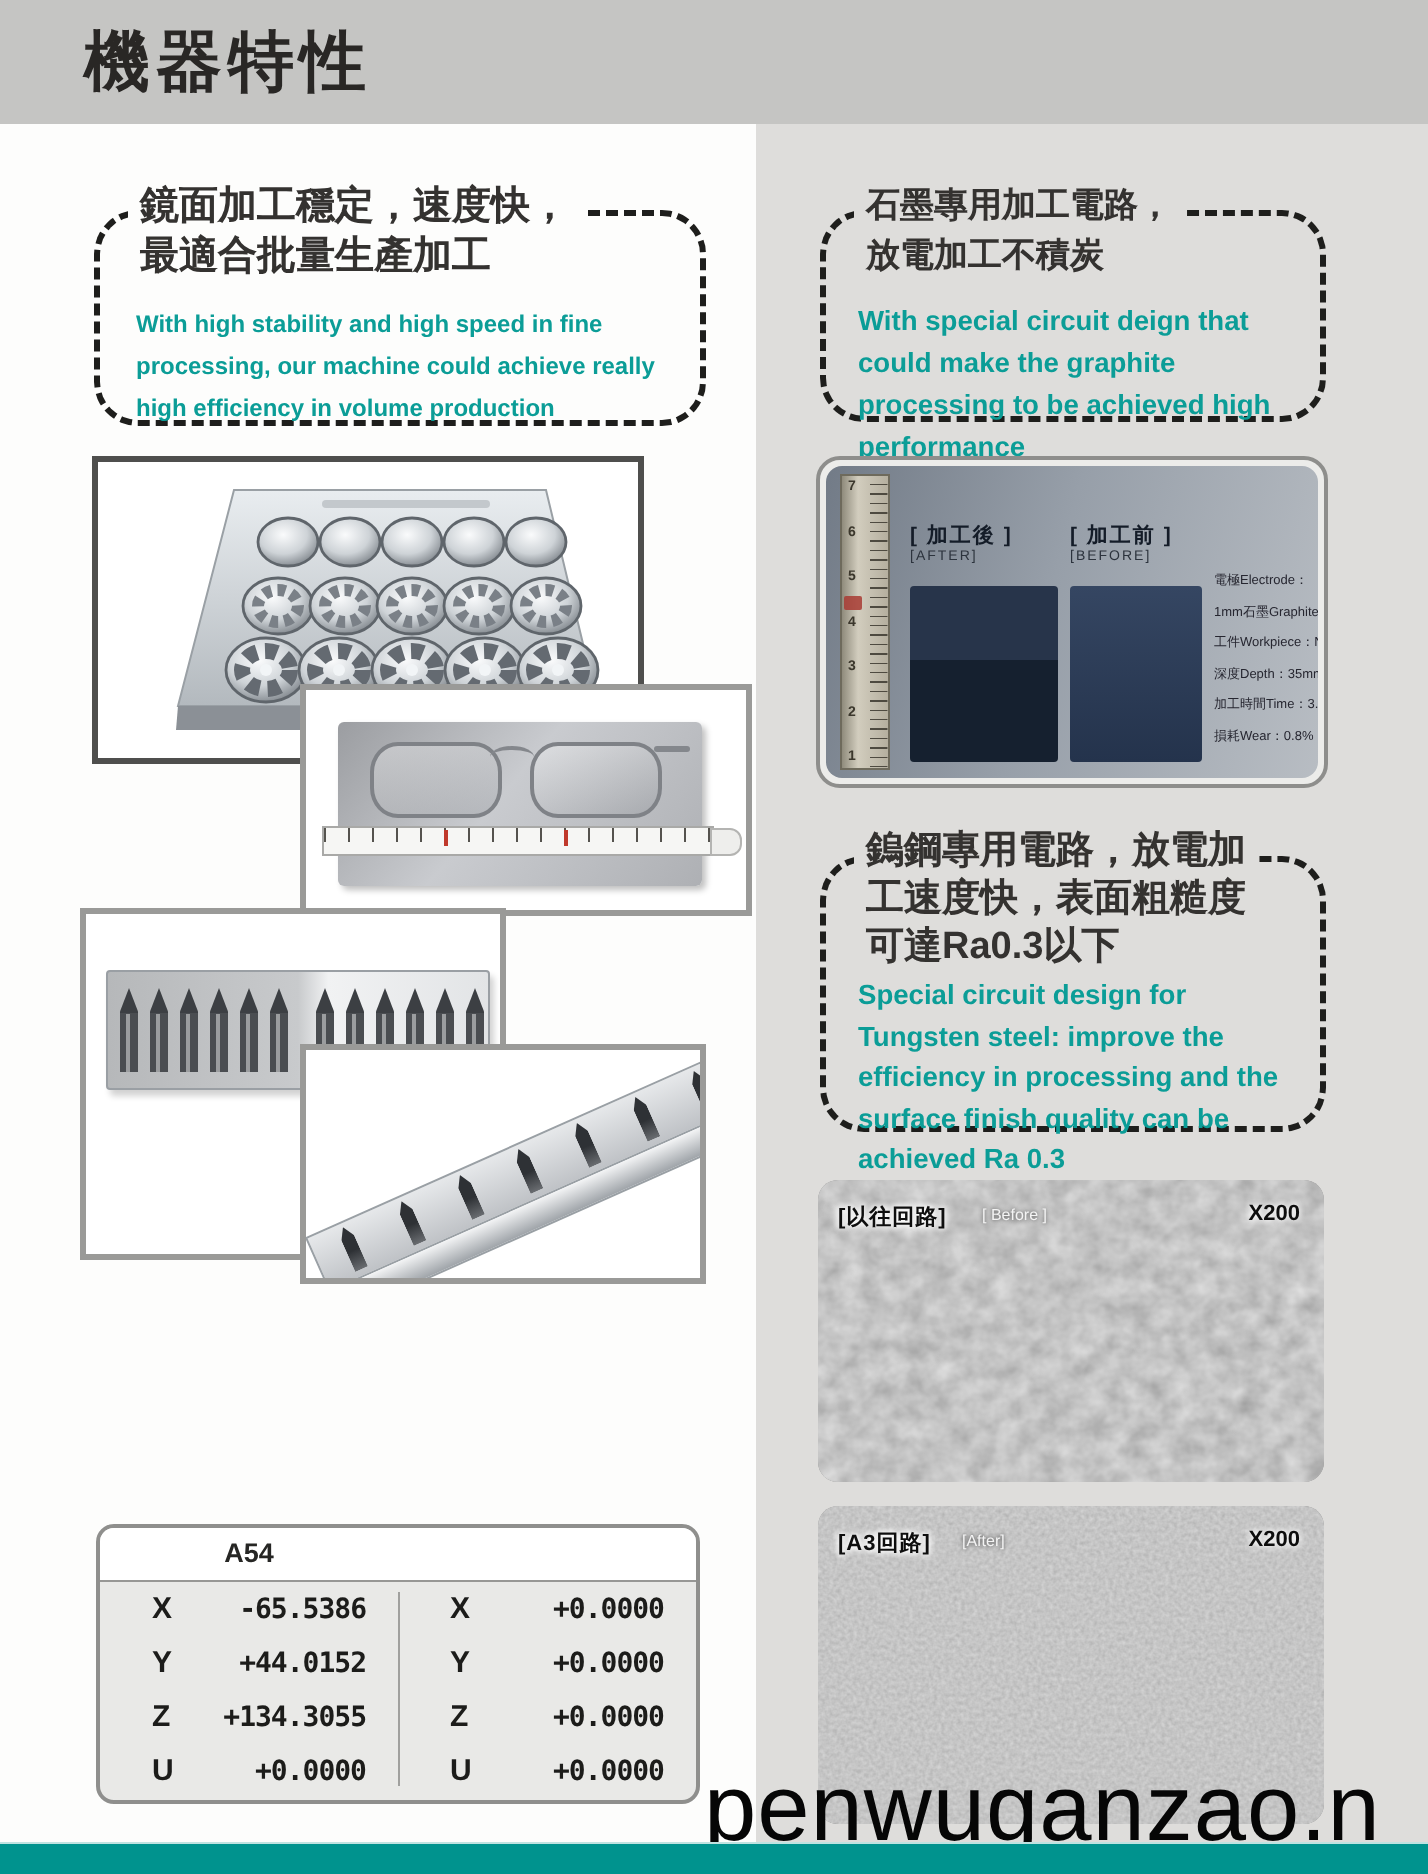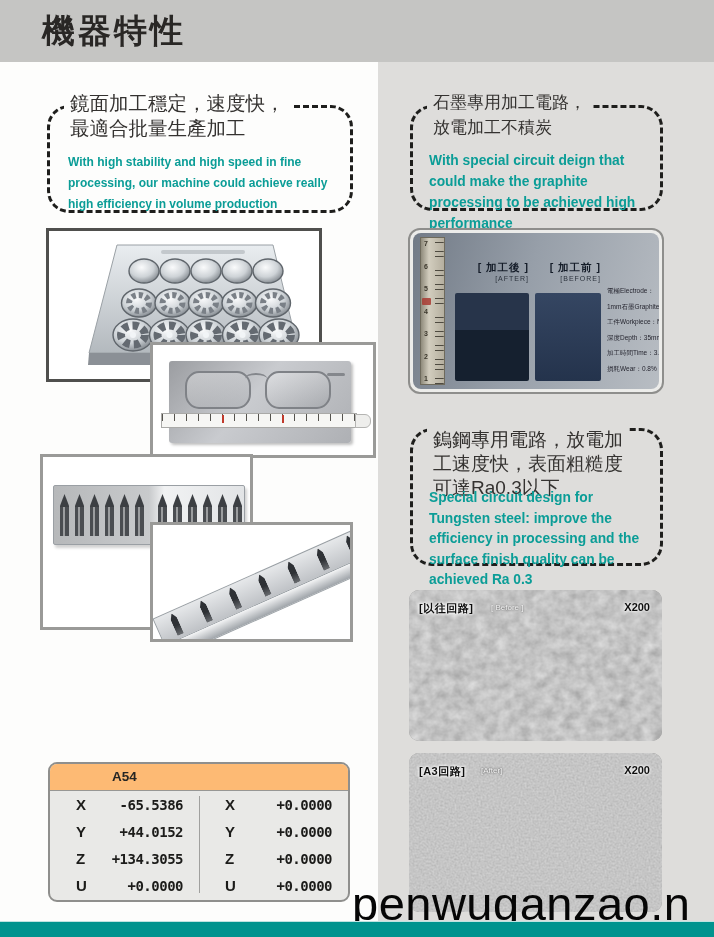--- a/index.html
+++ b/index.html
@@ -9,21 +9,21 @@
   
   .header{position:absolute;left:0;top:0;width:714px;height:62px;background:#c5c5c3;
           display:flex;align-items:baseline;gap:22px;padding-left:42px;box-sizing:border-box;}
   .title-zh{font-size:33px;font-weight:700;color:#292725;letter-spacing:3px;line-height:62px;}
   .title-en{font-size:25px;font-weight:700;color:#292725;letter-spacing:0.5px;}
 
   .right-panel{position:absolute;left:378px;top:62px;width:336px;height:859px;background:#dedddb;}
 
   
   .callout{position:absolute;border:3px dashed #1e1e1c;border-radius:22px;box-sizing:border-box;}
-  .co-title{position:absolute;left:14px;top:-17px;padding:0 6px;font-weight:400;color:#343230;
+  .co-title{position:absolute;left:14px;top:-17px;padding:0 6px;font-weight:700;color:#343230;
             font-size:19.5px;line-height:24.5px;white-space:nowrap;}
   .co-title.on-white{background:#fdfdfc;}
   .co-title.on-gray{background:#dedddb;}
   .co-body{position:absolute;font-weight:700;color:#0b9d97;}
 
   
   .frame{position:absolute;background:#fff;box-sizing:border-box;}
   .frame.dark{border:3px solid #4f4f4d;}
   .frame.lite{border:3px solid #9a9a98;}
 
@@ -58,21 +58,21 @@
             transform-origin:14px 24px;}
   .iso-top{height:30px;background:linear-gradient(180deg,#e6e8ea,#bfc2c6);border:1px solid #9aa0a5;box-sizing:border-box;}
   .iso-side{height:14px;background:linear-gradient(180deg,#f3f4f5,#9fa4a9);border:1px solid #9aa0a5;border-top:none;box-sizing:border-box;}
   .bit4{position:absolute;top:3px;width:7px;height:23px;
         background:linear-gradient(180deg,#2e3135 55%,#6a6d71);
         clip-path:polygon(50% 0,100% 26%,100% 100%,0 100%,0 26%);}
 
   
   .coord{position:absolute;left:48px;top:762px;width:302px;height:140px;border:2px solid #8f8f8d;
          border-radius:9px;overflow:hidden;background:#e9e9e7;box-sizing:border-box;}
-  .coord-head{display:flex;height:26px;background:#fdba74;border-bottom:1px solid #979795;}
+  .coord-head{display:flex;height:26px;background:#ffffff;border-bottom:1px solid #979795;}
   .coord-head div{width:50%;text-align:center;font-weight:700;font-size:13.5px;color:#262624;line-height:26px;}
   .coord-body{position:relative;height:110px;}
   .coord-div{position:absolute;left:50%;top:5px;bottom:8px;width:1px;background:#a0a09e;}
   .c-row{display:flex;height:27px;align-items:center;}
   .c-half{width:50%;display:flex;align-items:center;box-sizing:border-box;}
   .c-axis{font-weight:700;font-size:15px;color:#1c1c1a;padding-left:26px;width:30px;}
   .c-val{flex:1;text-align:right;padding-right:16px;font-family:"DejaVu Sans Mono",monospace;
          font-weight:700;font-size:14px;color:#1c1c1a;letter-spacing:-0.5px;}
 
   
@@ -82,21 +82,21 @@
              background:linear-gradient(105deg,#727b87 0%,#979fa9 45%,#b8bdc3 100%);}
   .vruler{position:absolute;left:7px;top:4px;width:25px;height:148px;
           background:linear-gradient(90deg,#8f8b7c,#d2cdbe 35%,#b5af9f 100%);
           border:1px solid #6e6a5c;box-sizing:border-box;
           background-image:repeating-linear-gradient(180deg,transparent 0 4px,#4e4a40 4px 4.7px),
                            linear-gradient(90deg,#8f8b7c,#d2cdbe 35%,#b5af9f 100%);
           background-size:38% 100%,100% 100%;background-position:right 0,0 0;background-repeat:no-repeat;}
   .vruler-nums{position:absolute;left:3px;top:2px;bottom:2px;display:flex;flex-direction:column;
                justify-content:space-between;font-size:7px;font-weight:700;color:#3b372c;}
   .red-mark{position:absolute;left:1px;top:60px;width:9px;height:7px;background:#a83b32;opacity:0.85;border-radius:1px;}
-  .g-label{position:absolute;text-align:right;color:#141c28;}
+  .g-label{position:absolute;text-align:left;color:#141c28;}
   .g-label .zh{font-size:10.5px;font-weight:700;letter-spacing:1px;}
   .g-label .en{font-size:7px;color:#2c333d;letter-spacing:1px;}
   .g-block{position:absolute;top:60px;height:88px;border-radius:2px;}
   .g-block.after{left:42px;width:74px;background:linear-gradient(180deg,#27344a 0 42%,#15202f 42% 100%);}
   .g-block.before{left:122px;width:66px;background:linear-gradient(180deg,#354662 0,#24334c 100%);}
   .g-specs{position:absolute;left:194px;top:50px;width:56px;font-size:6.5px;line-height:15.5px;
            color:#262630;white-space:nowrap;}
 
   
   .micro{position:absolute;left:409px;width:253px;border-radius:10px;overflow:hidden;background:#909090;}
@@ -324,21 +324,21 @@
         <div>1mm石墨Graphite</div>
         <div>工件Workpiece：NAK80</div>
         <div>深度Depth：35mm</div>
         <div>加工時間Time：3.5Hour</div>
         <div>損耗Wear：0.8%</div>
       </div>
     </div>
   </div>
 
   <div class="callout" style="left:410px;top:428px;width:253px;height:138px;">
-    <div class="co-title on-gray" style="font-size:19px;line-height:24px;margin-top:14px;">
+    <div class="co-title on-gray" style="font-size:19px;line-height:24px;">
       <div>鎢鋼專用電路，放電加</div>
       <div>工速度快，表面粗糙度</div>
       <div>可達Ra0.3以下</div>
     </div>
     <div class="co-body" style="left:16px;top:57px;width:228px;font-size:13.8px;line-height:20.5px;">Special circuit design for Tungsten steel: improve the efficiency in processing and the surface finish quality can be achieved  Ra 0.3</div>
   </div>
 
   <div class="micro" style="top:590px;height:151px;">
     <svg width="253" height="151" aria-hidden="true">
       <filter id="noiseA" x="0" y="0" width="100%" height="100%">

